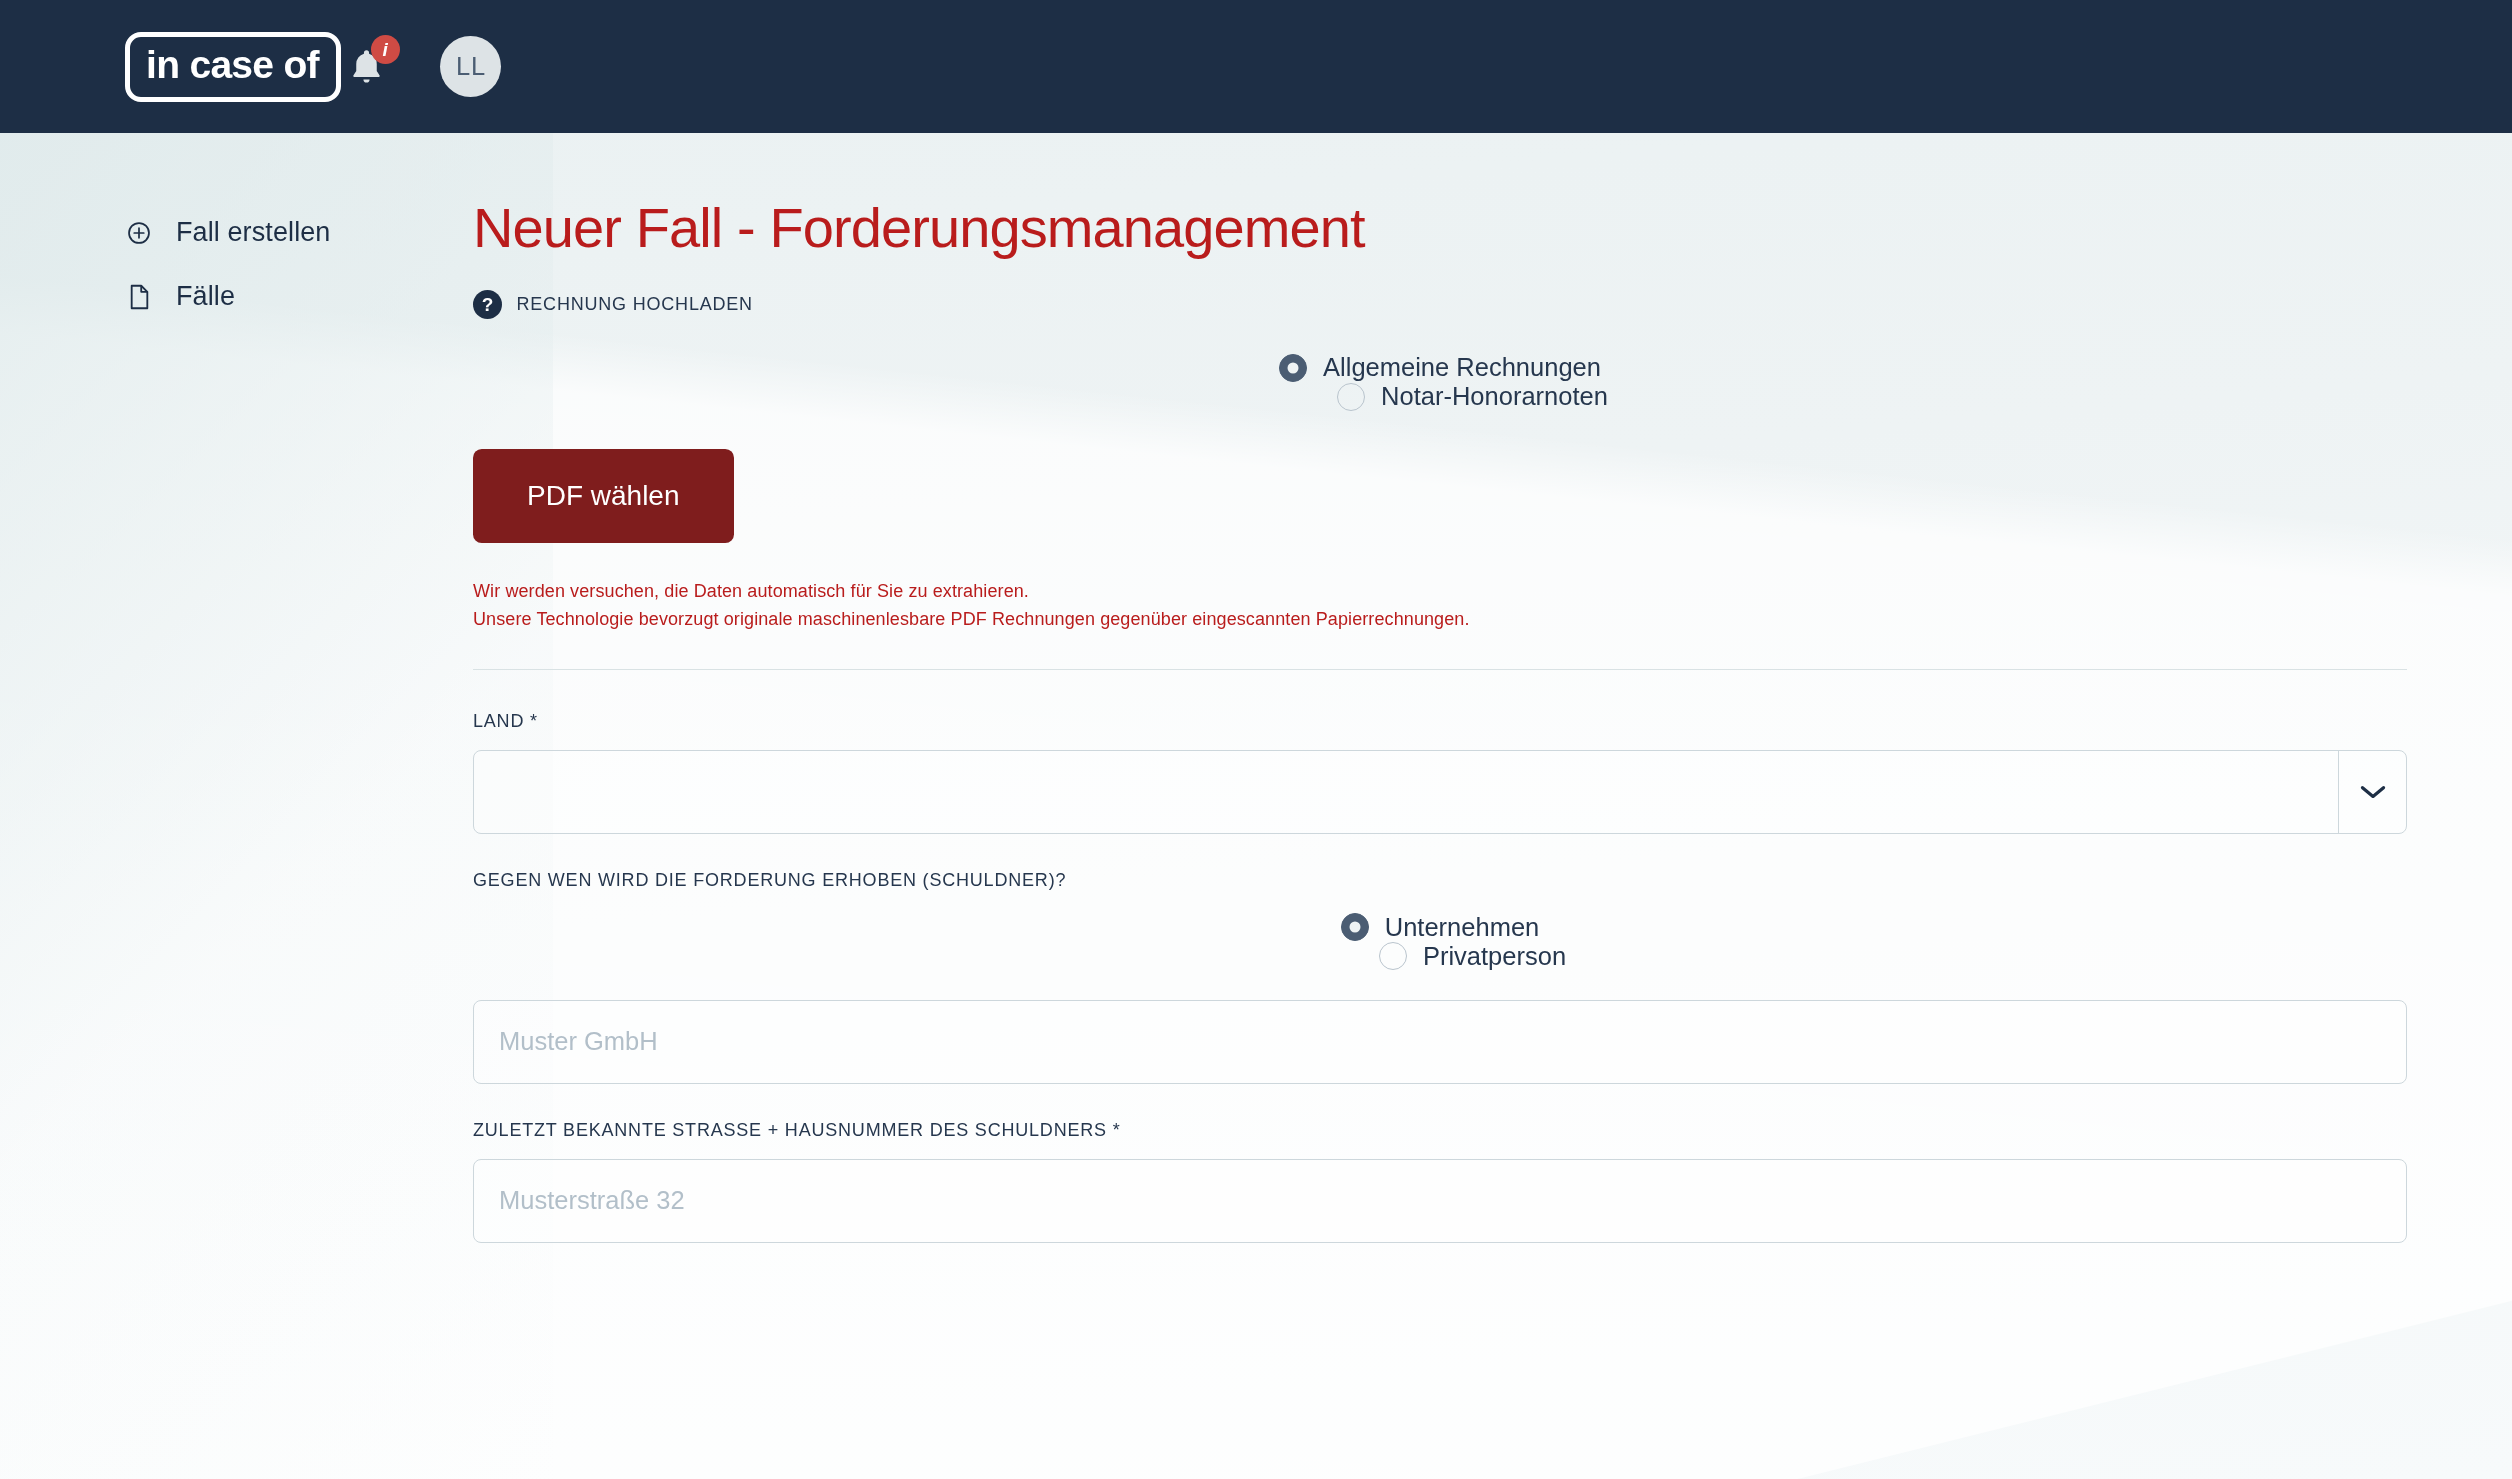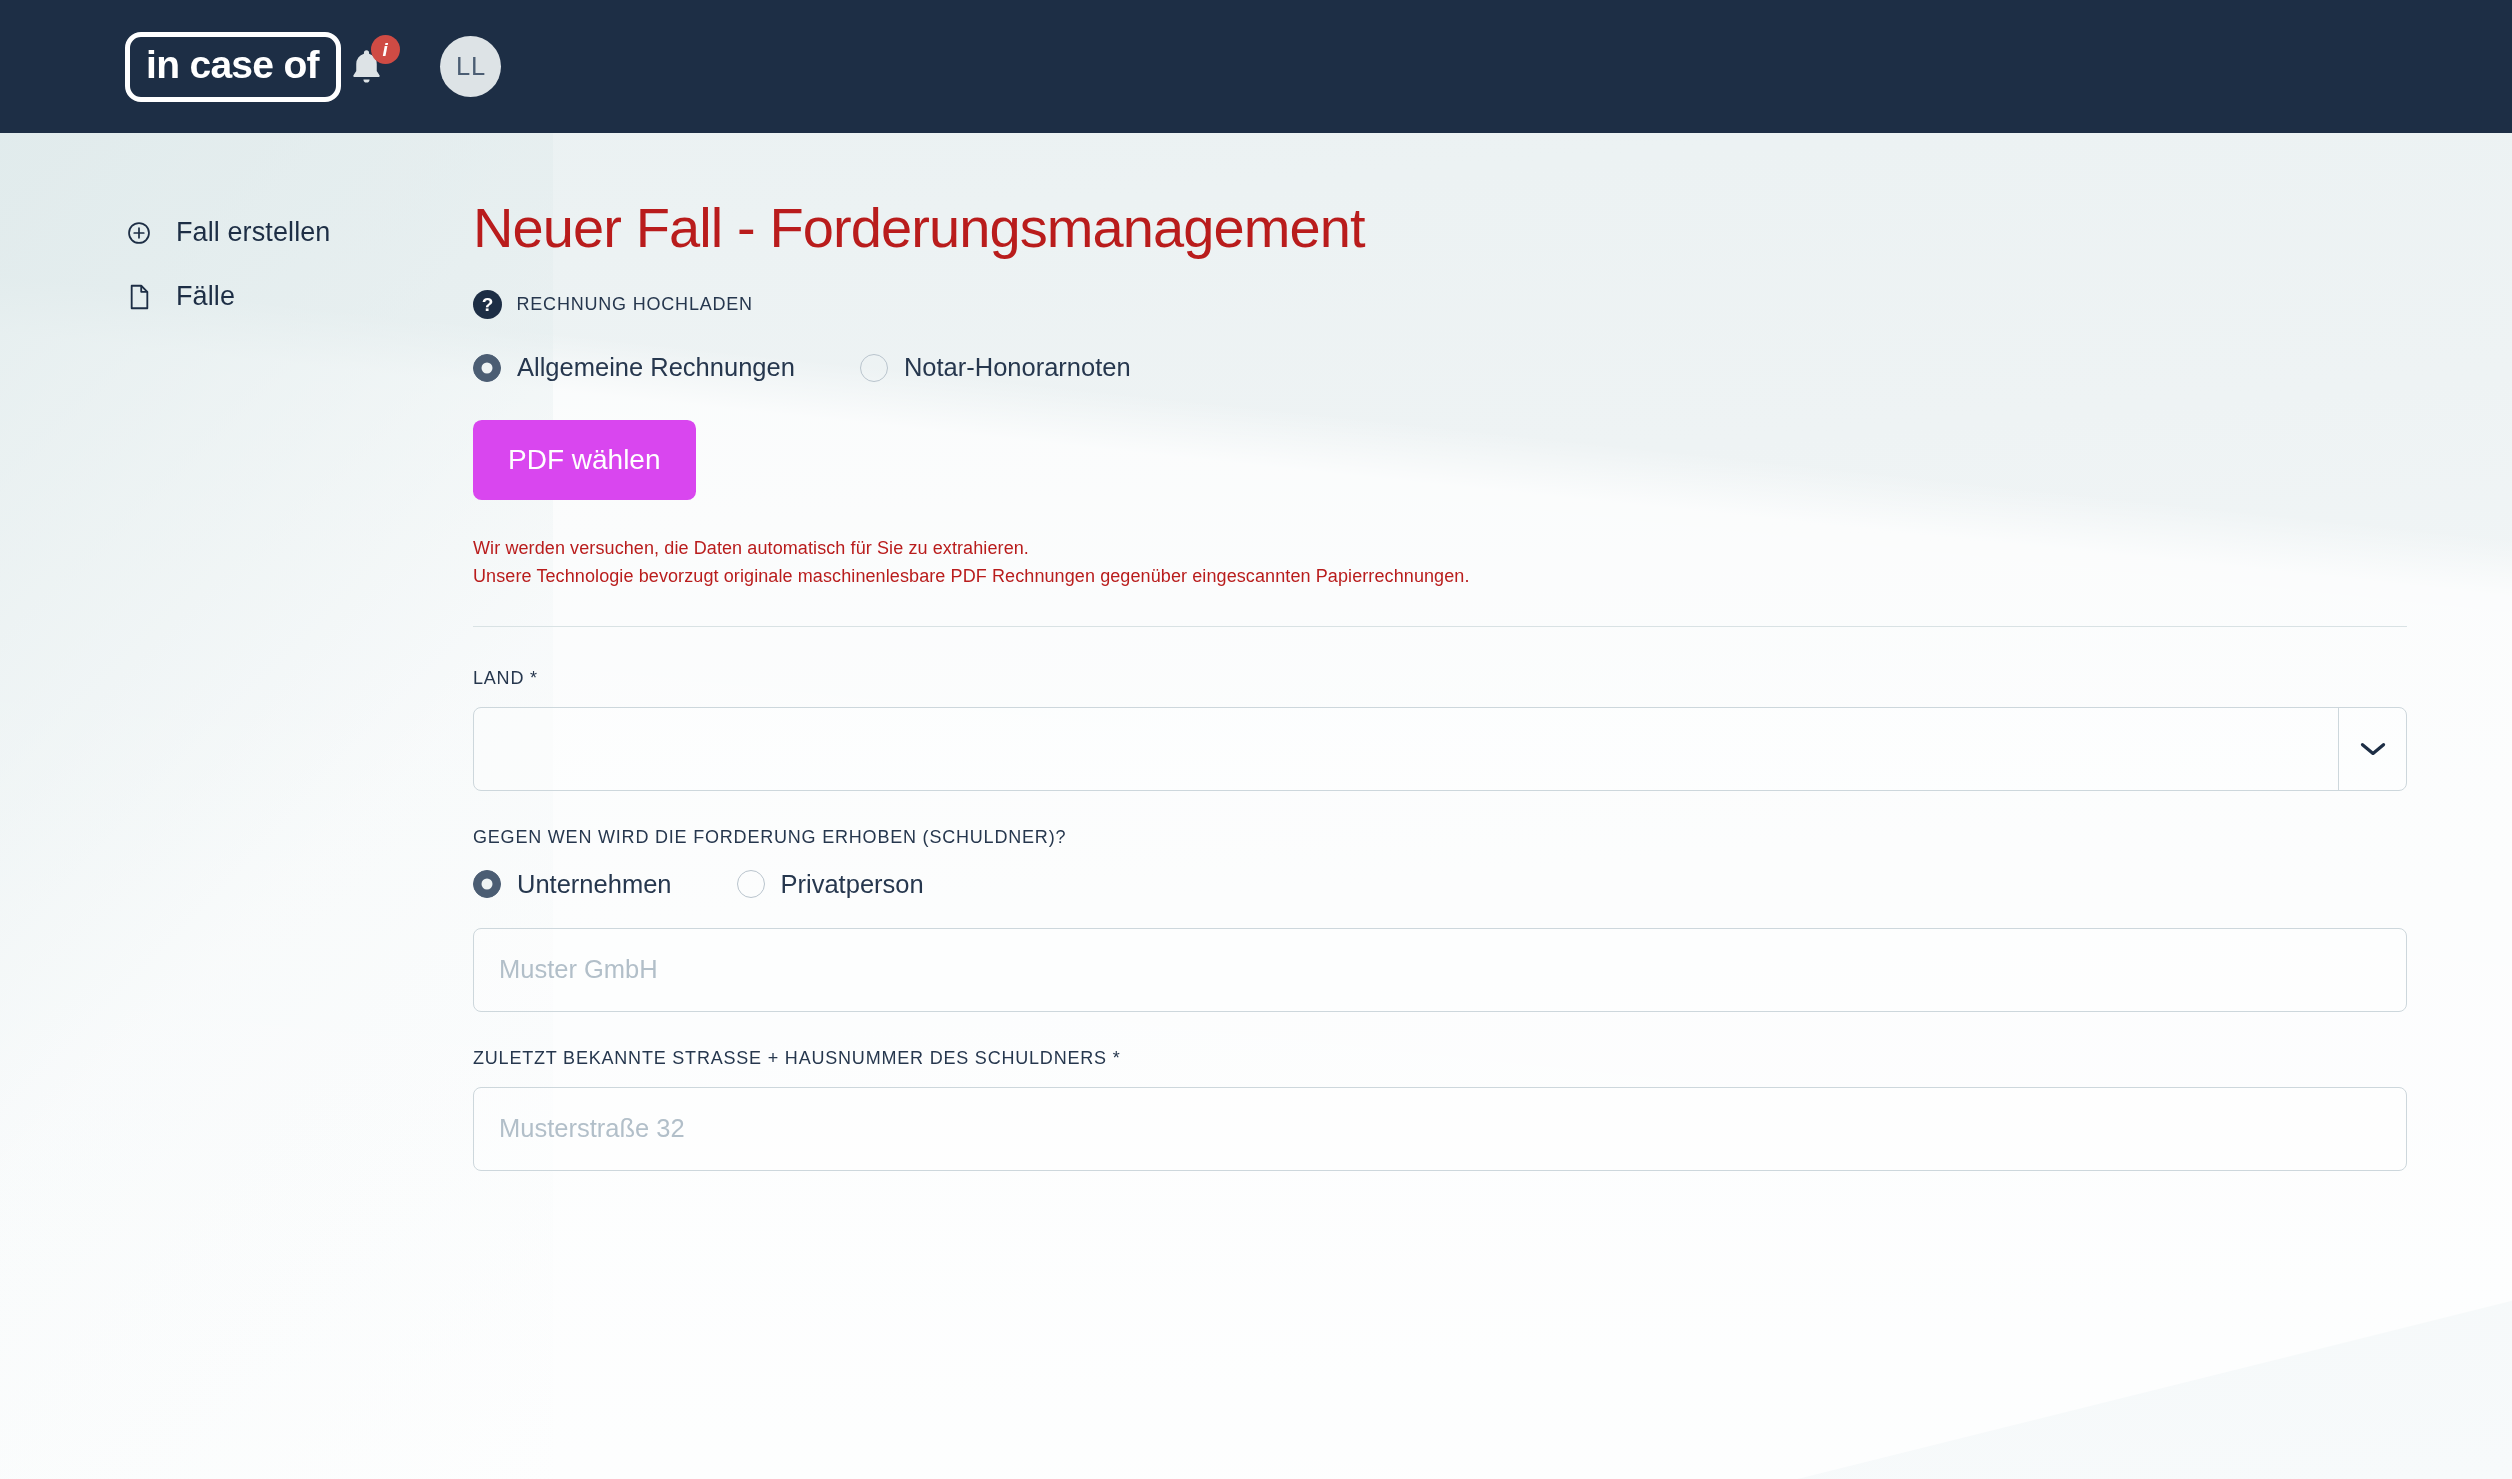--- a/index.html
+++ b/index.html
@@ -189,20 +189,21 @@
     letter-spacing: 0.8px;
     color: #26374e;
     text-transform: uppercase;
   }
 
   .radio-row {
     display: flex;
     align-items: center;
     gap: 0;
     margin-bottom: 38px;
+    flex-direction: column;
   }
   .radio-opt {
     display: flex;
     align-items: center;
     gap: 16px;
     cursor: pointer;
   }
   .radio-opt + .radio-opt { margin-left: 65px; }
   .radio-mark {
     width: 28px; height: 28px;
@@ -221,28 +222,28 @@
     position: absolute;
     left: 50%; top: 50%;
     transform: translate(-50%, -50%);
     width: 11px; height: 11px;
     border-radius: 50%;
     background: #eef3f4;
   }
   .radio-label { font-size: 25.5px; color: #26374e; }
 
   .btn-primary {
-    background: #d946ef;
+    background: #7f1d1d;
     color: #ffffff;
     border: none;
     border-radius: 8.7px;
     font-family: inherit;
     font-size: 28px;
-    padding: 0 35px;
-    height: 80px;
+    padding: 0 54px;
+    height: 94px;
     cursor: pointer;
     display: inline-flex;
     align-items: center;
     justify-content: center;
     margin-bottom: 34px;
   }
 
   .helper-line {
     font-size: 18px;
     color: #b91c1c;

